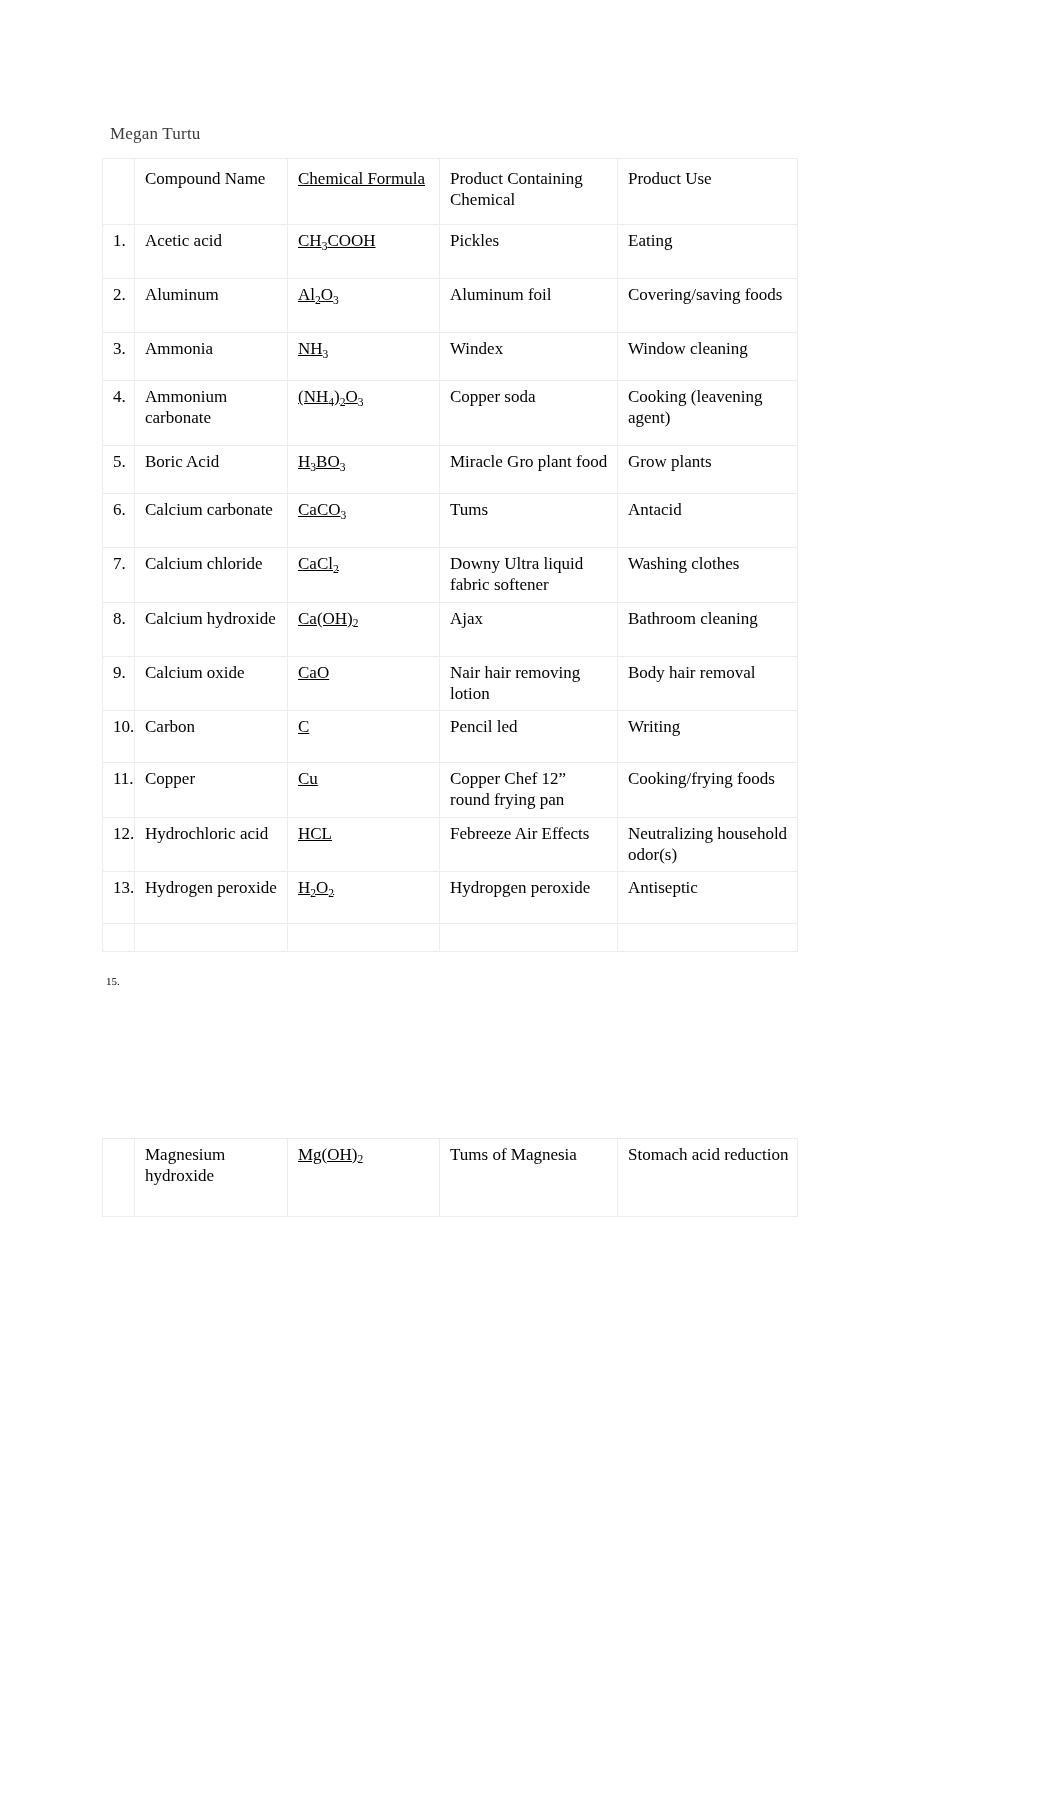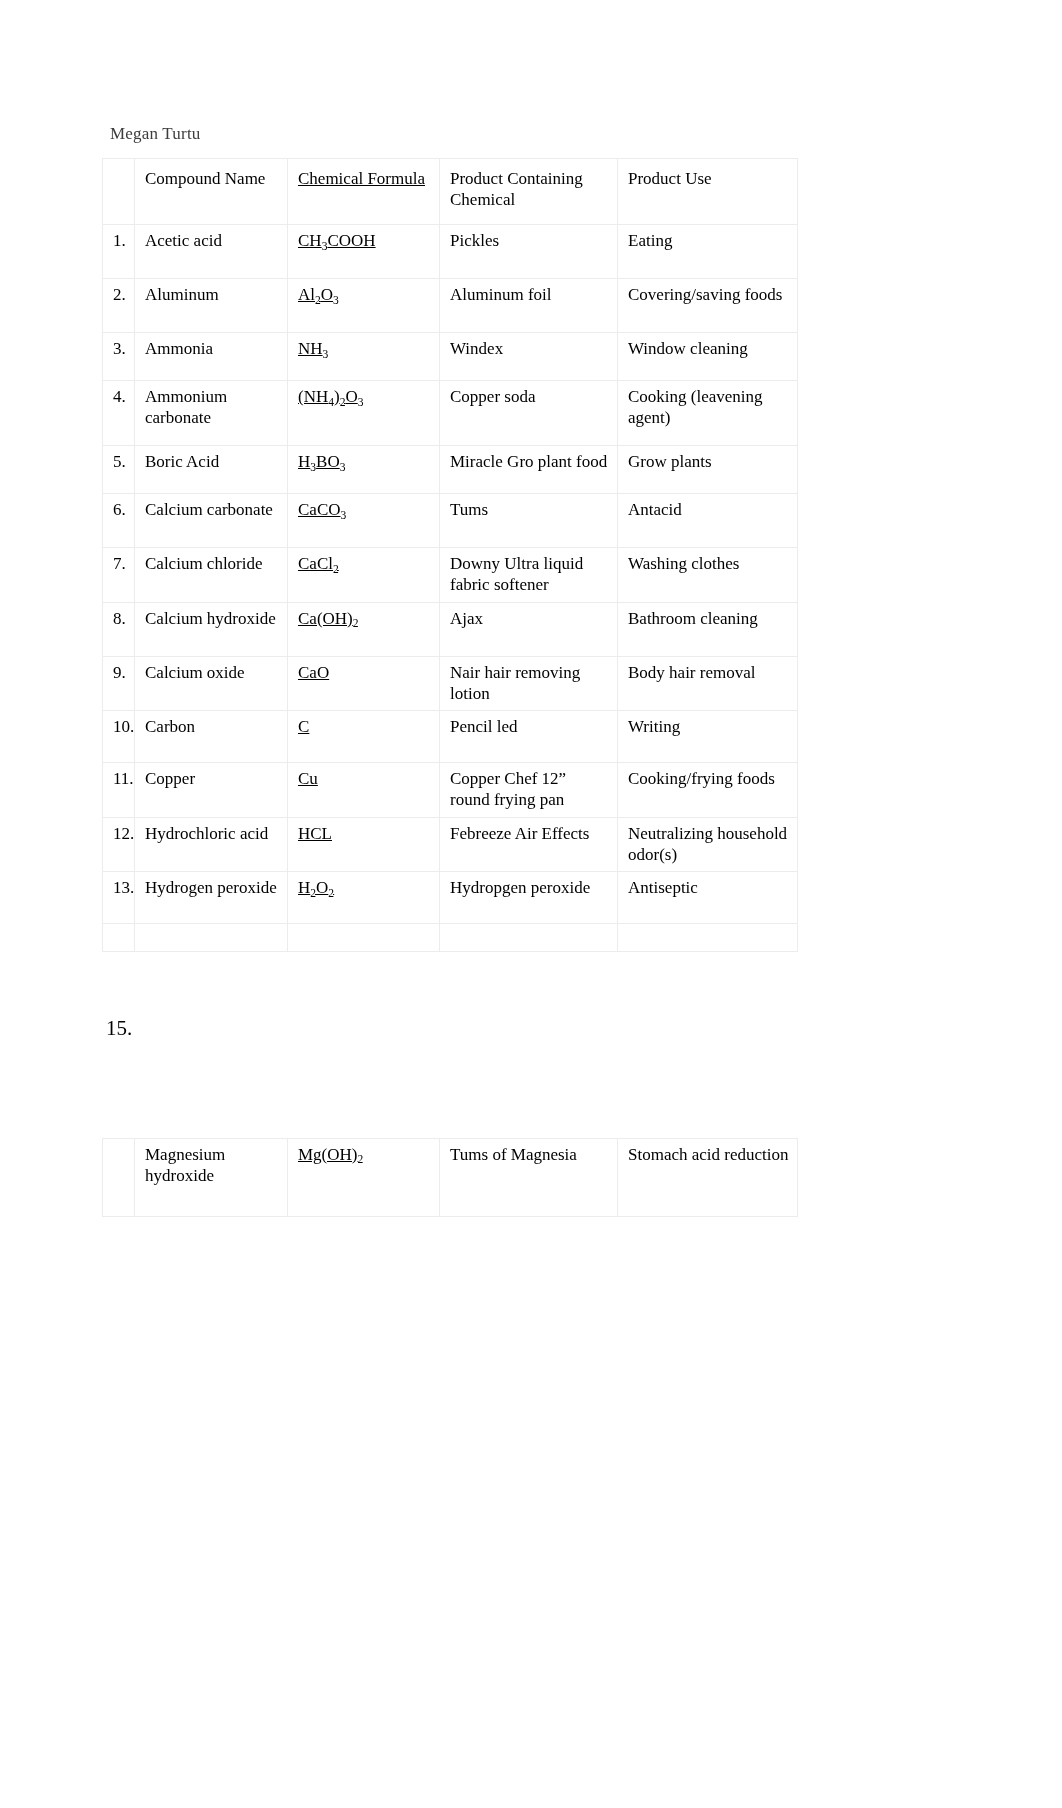--- a/index.html
+++ b/index.html
@@ -105,22 +105,22 @@
   sub {
     font-size: 0.68em;
     vertical-align: baseline;
     position: relative;
     bottom: -0.28em;
   }
 
   .orphan-number {
     position: absolute;
     left: 106px;
-    top: 1016px;
-    font-size: 21px;
+    top: 975px;
+    font-size: 11px;
   }
 
   
   .page { -webkit-font-smoothing: antialiased; }
 </style>
 </head>
 <body>
 
 <div class="page">
 

